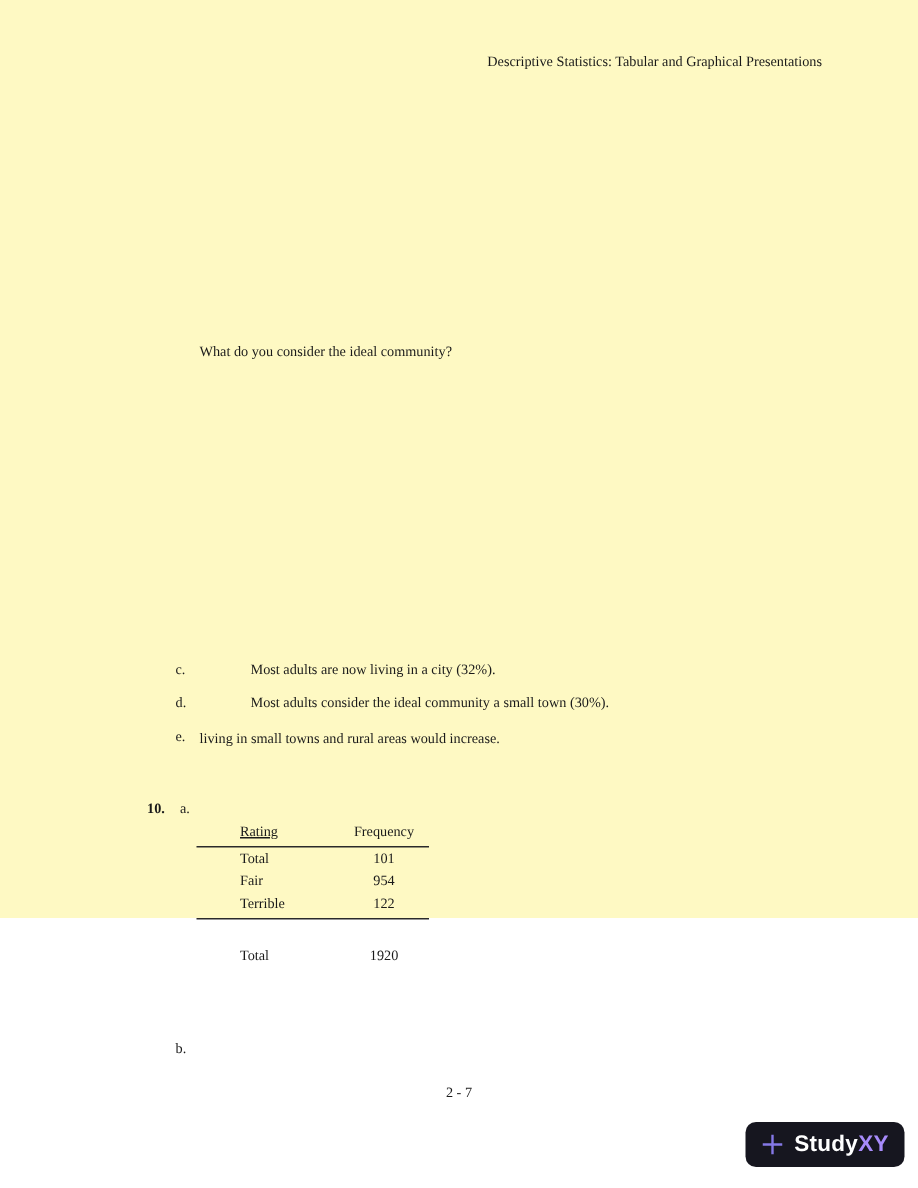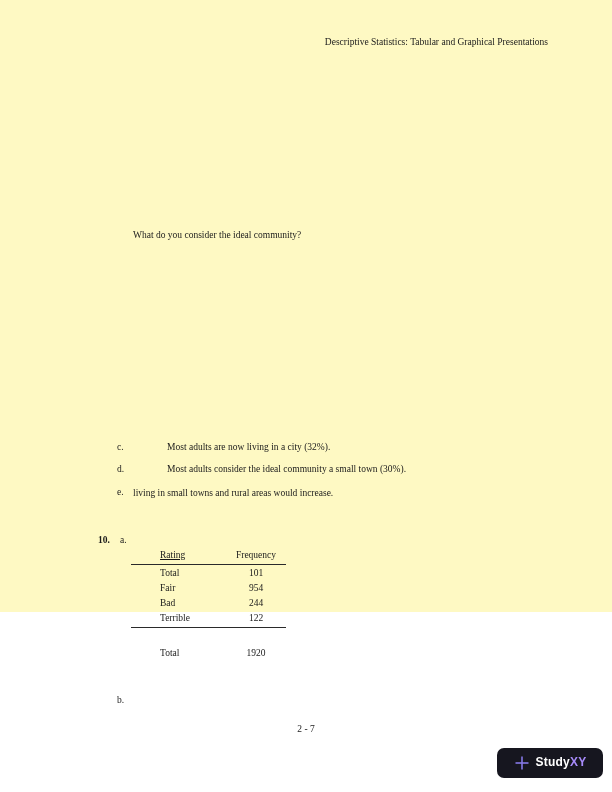--- a/index.html
+++ b/index.html
@@ -60,21 +60,21 @@
     text-align: center; white-space: pre;
   }
 
   .studyxy-logo {
     position: absolute; left: 497px; top: 748px;
     width: 106px; height: 30px;
     border-radius: 7px;
     display: flex; align-items: center; justify-content: center;
     gap: 6px;
     font-family: "Liberation Sans", sans-serif;
-    font-weight: bold; font-size: 12px;
+    font-weight: bold; font-size: 15px;
     cursor: pointer;
   }
   .studyxy-logo .plus-icon { display: flex; align-items: center; }
   .logo-study { letter-spacing: 0.2px; }
   .logo-xy { letter-spacing: 0.2px; }
 </style>
 </head>
 <body>
 
 <div class="page">
@@ -116,24 +116,20 @@
     </thead>
     <tbody>
       <tr>
         <td class="rating-cell">Total</td>
         <td class="freq-cell">101</td>
       </tr>
       <tr>
         <td class="rating-cell">Fair</td>
         <td class="freq-cell">954</td>
       </tr>
-      <tr>
-        <td class="rating-cell">Bad</td>
-        <td class="freq-cell">244</td>
-      </tr>
       <tr class="last-data-row">
         <td class="rating-cell">Terrible</td>
         <td class="freq-cell">122</td>
       </tr>
       <tr class="total-row">
         <td class="rating-cell">Total</td>
         <td class="freq-cell">1920</td>
       </tr>
     </tbody>
   </table>

